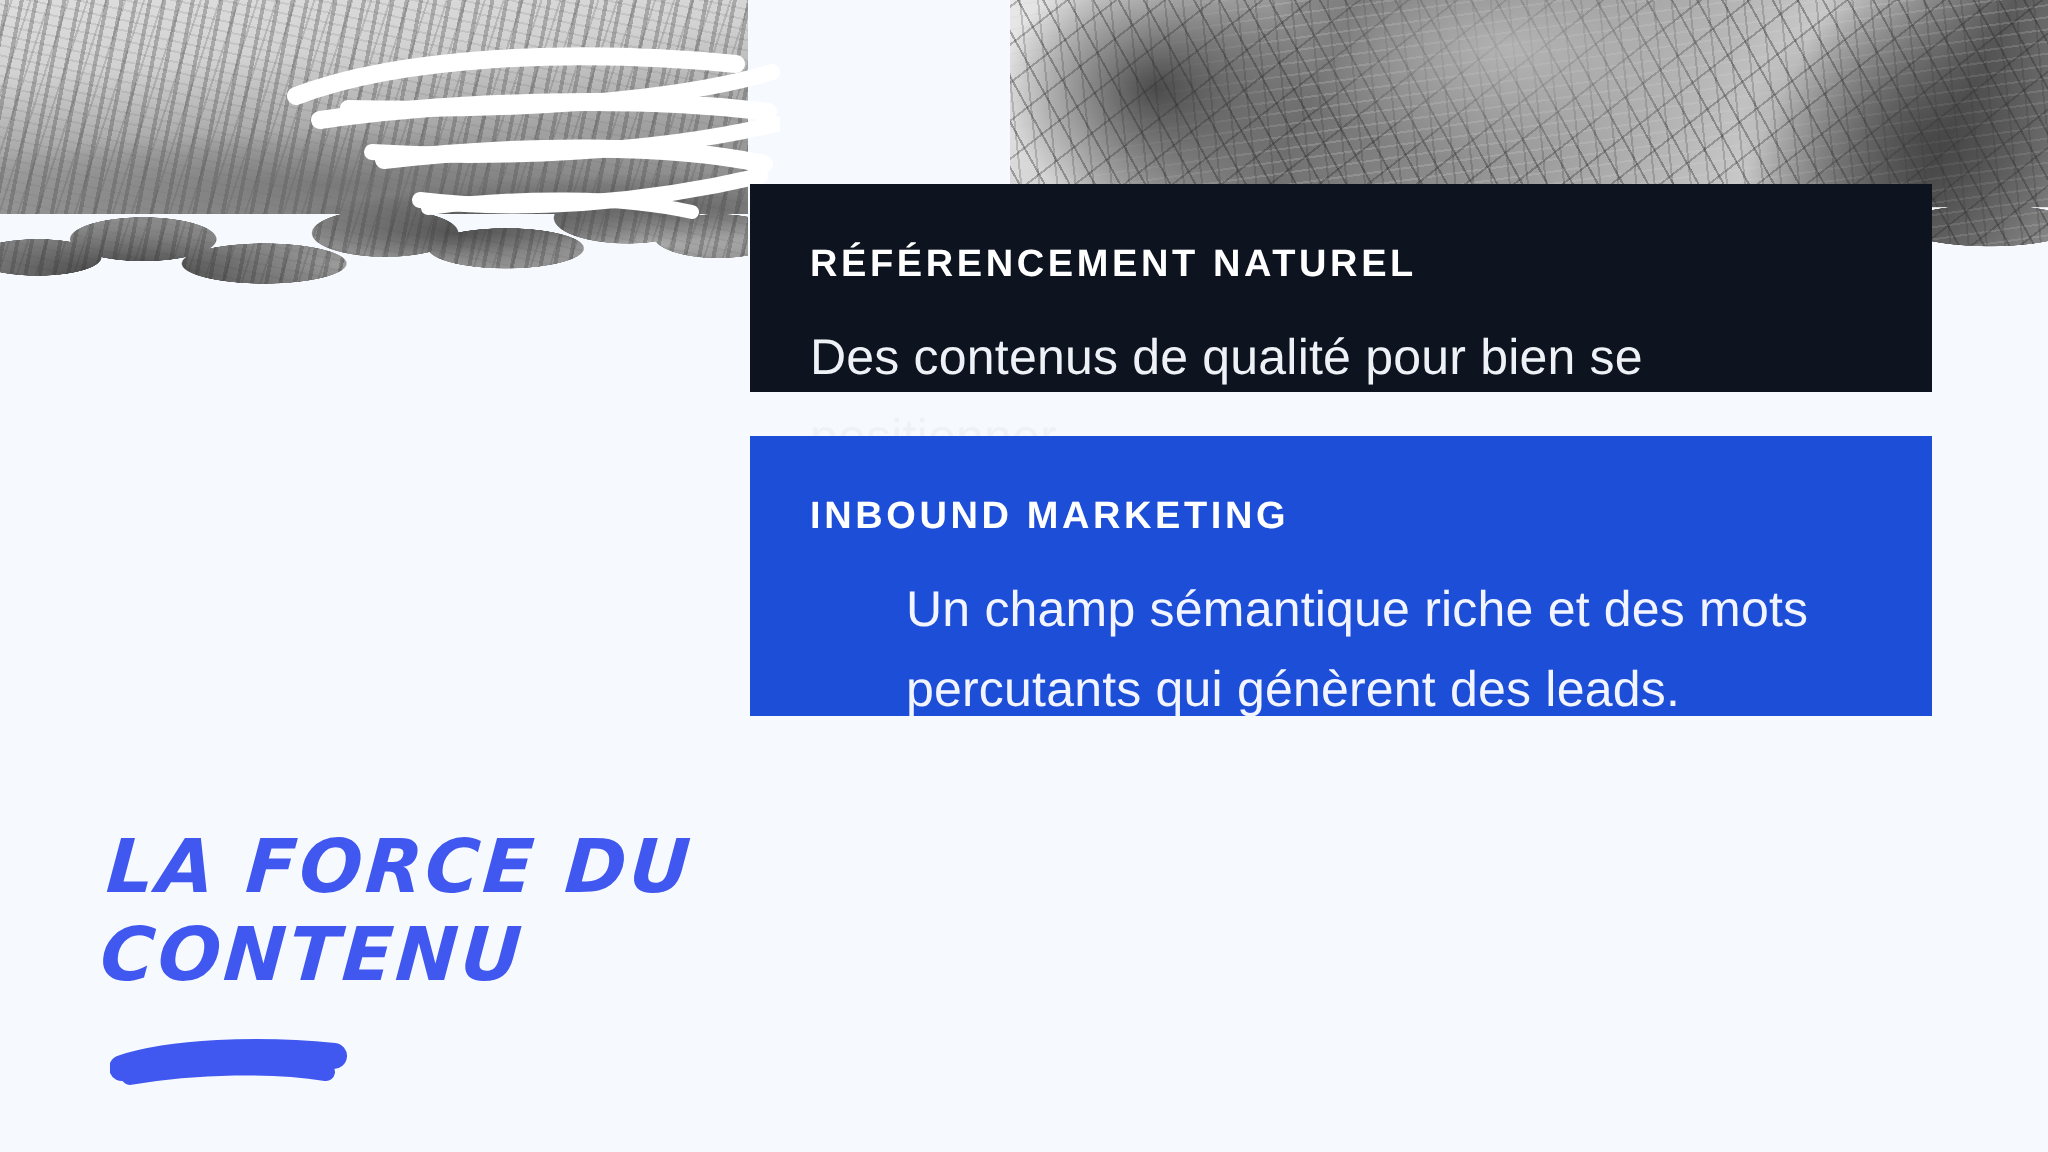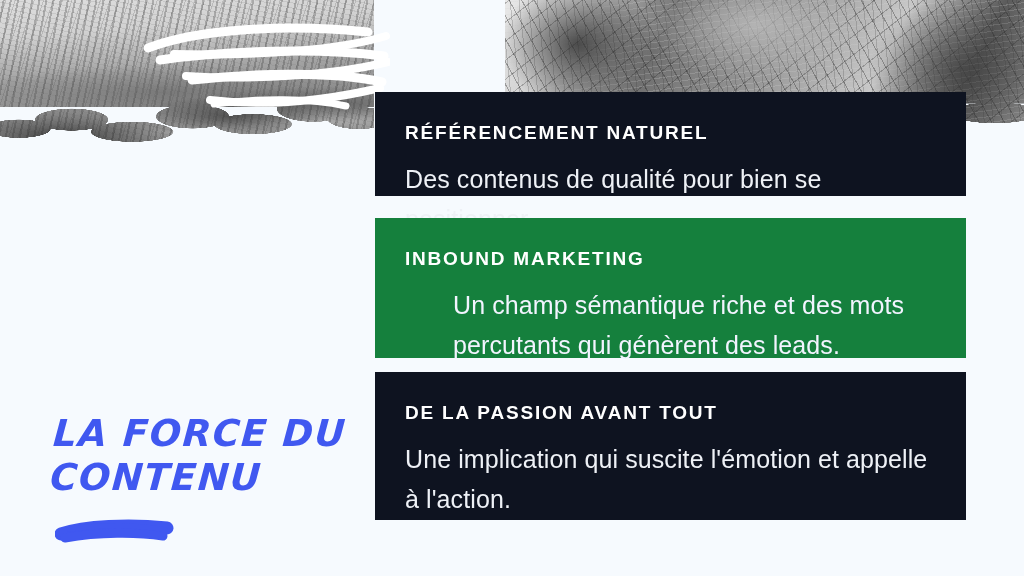--- a/index.html
+++ b/index.html
@@ -115,21 +115,21 @@
 
   
   .card {
     position: absolute;
     left: 375px;
     width: 591px;
     box-sizing: border-box;
     padding: 30px 30px 0 30px;
   }
   .card-dark { background: #0e1320; }
-  .card-blue { background: #15803d; }
+  .card-blue { background: #1d4ed8; }
 
   #card-1 { top: 60px;  height: 104px; margin-top: 32px; }
   #card-2 { top: 218px; height: 140px; }
   #card-3 { top: 372px; height: 148px; }
 
   .card-title {
     margin: 0;
     font-size: 19px;
     font-weight: 700;
     letter-spacing: 1.8px;
@@ -198,24 +198,20 @@
   <div class="card card-dark" id="card-1">
     <h2 class="card-title">RÉFÉRENCEMENT NATUREL</h2>
     <p class="card-body">Des contenus de qualité pour bien se positionner.</p>
   </div>
 
   <div class="card card-blue" id="card-2">
     <h2 class="card-title">INBOUND MARKETING</h2>
     <p class="card-body">Un champ sémantique riche et des mots percutants qui génèrent des leads.</p>
   </div>
 
-  <div class="card card-dark" id="card-3">
-    <h2 class="card-title">DE LA PASSION AVANT TOUT</h2>
-    <p class="card-body">Une implication qui suscite l'émotion et appelle à l'action.</p>
-  </div>
 
   <div id="heading-block">
     <h1 id="heading-title">
       <span>LA FORCE DU</span><br>
       <span>CONTENU</span>
     </h1>
     <svg id="heading-underline" viewBox="0 0 120 30">
       <g fill="none" stroke="#4058f0" stroke-linecap="round">
         <path d="M6 17 C 30 9, 74 7, 112 11" stroke-width="13"></path>
         <path d="M10 21 C 44 15, 82 15, 108 19" stroke-width="9"></path>

